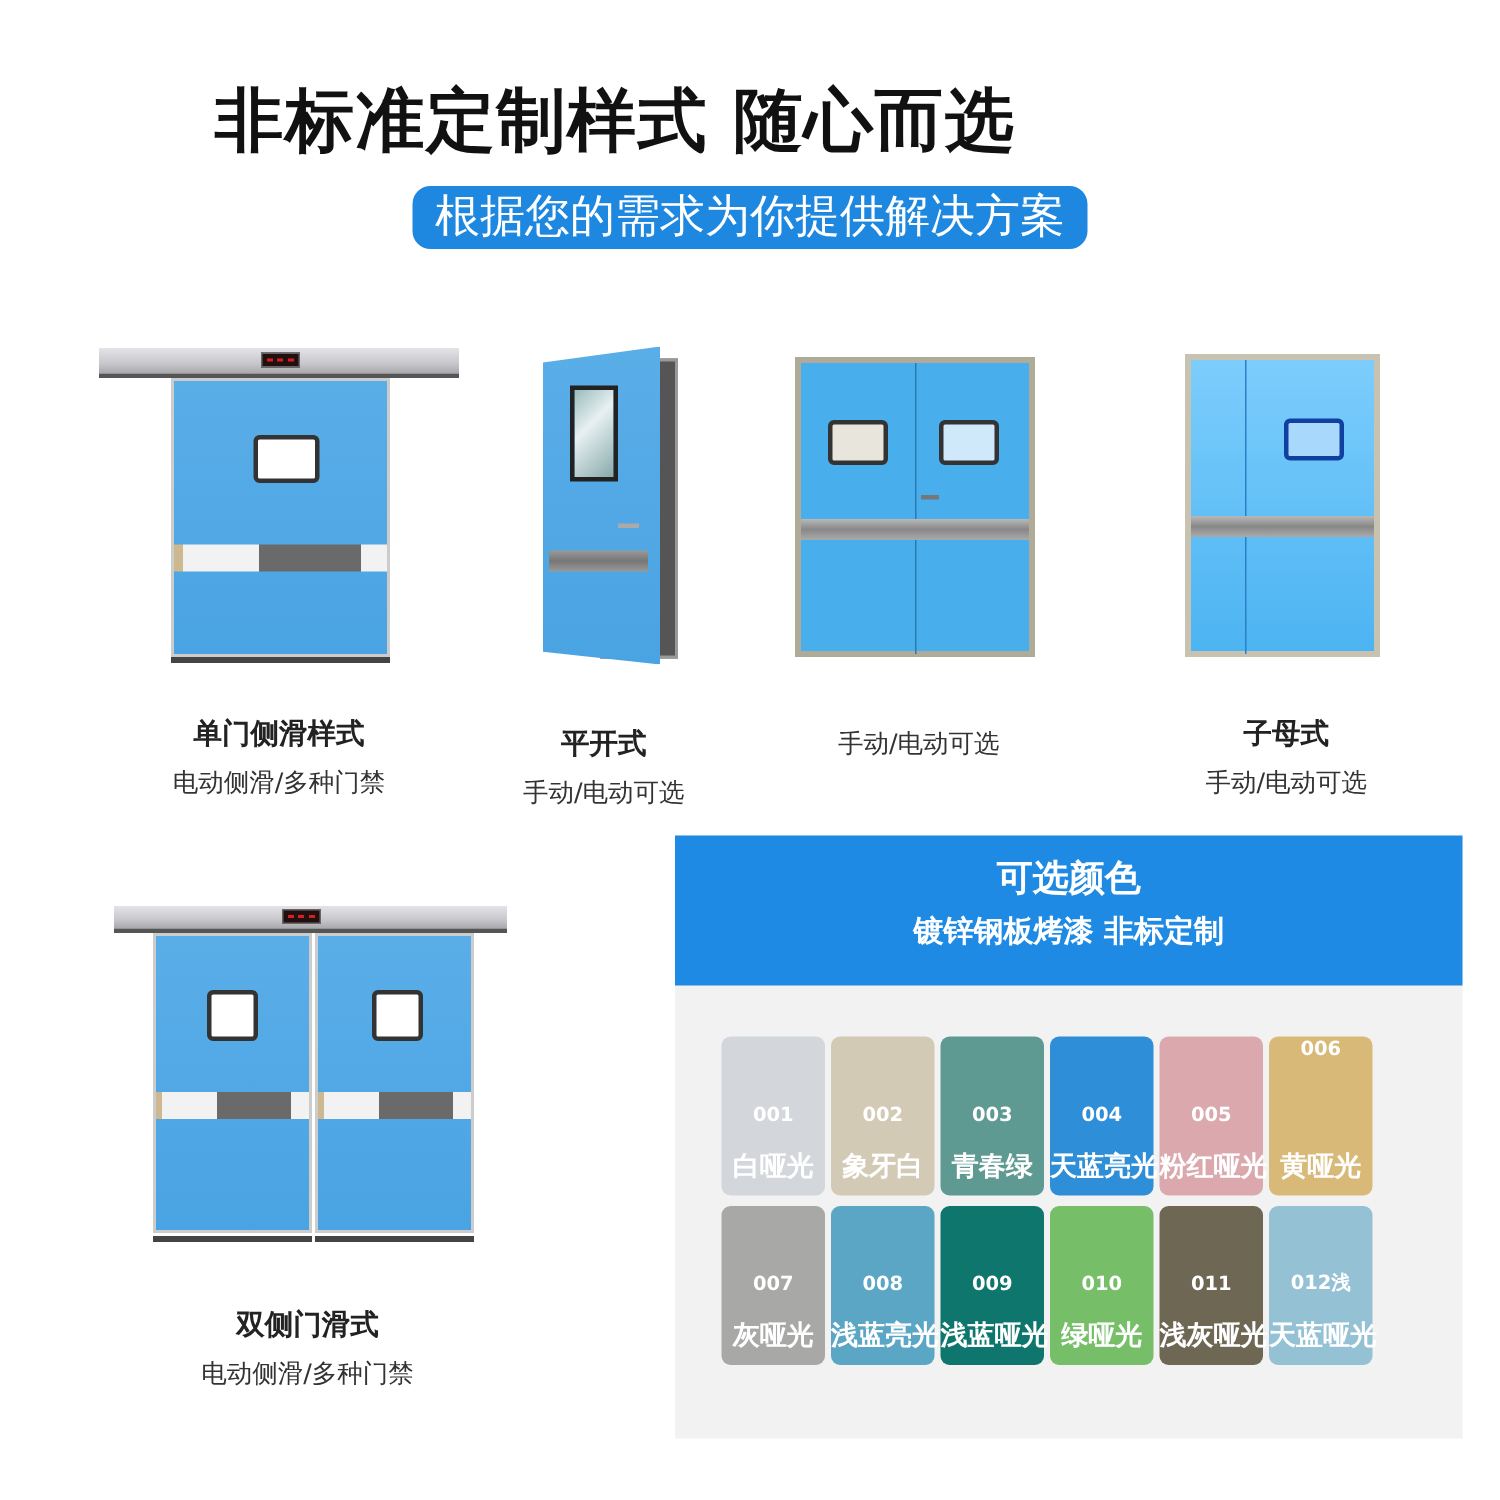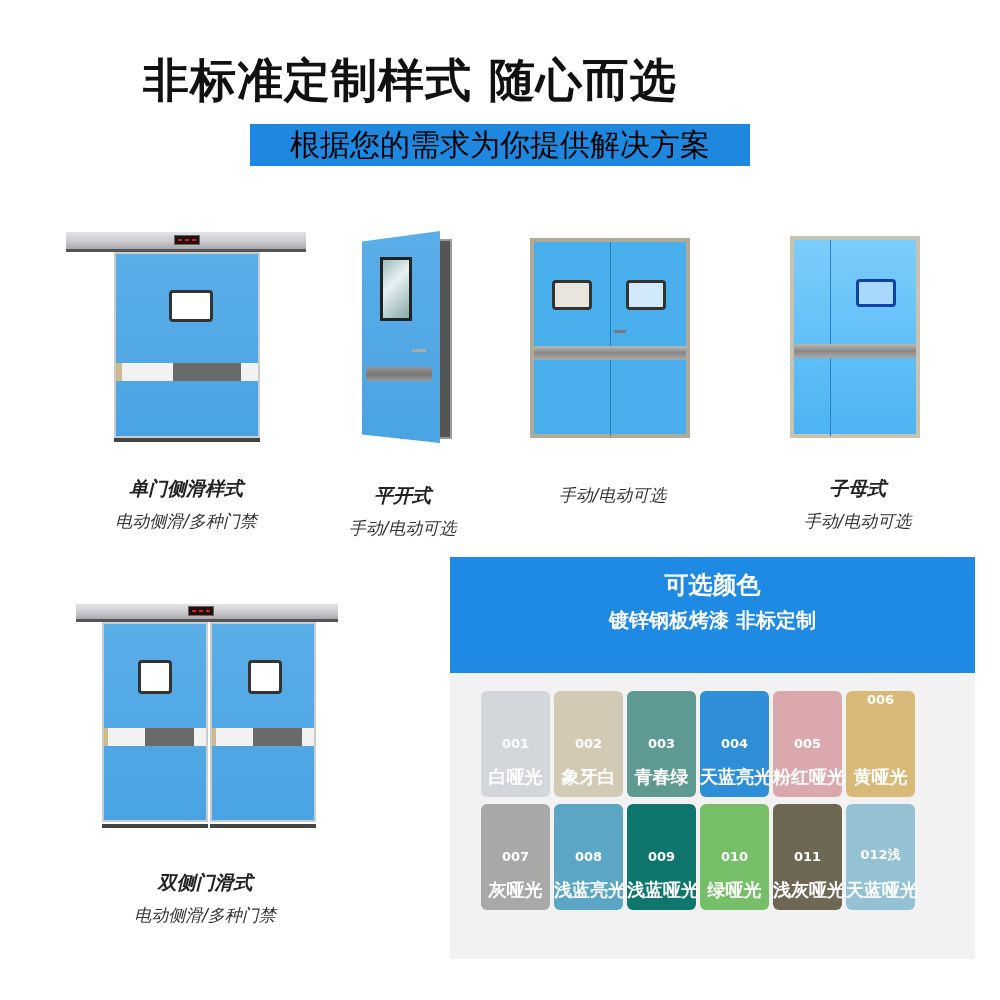--- a/index.html
+++ b/index.html
@@ -1,37 +1,37 @@
 <!DOCTYPE html>
 <html><head>
 <meta charset="utf-8">
 <style>
   * { box-sizing: border-box; margin: 0; padding: 0; }
   body { width: 1000px; height: 1000px; background: #ffffff; font-family: "DejaVu Sans", "Liberation Sans", sans-serif; position: relative; overflow: hidden; color: #222; }
   .title { position: absolute; top: 50px; left: 0; width: 820px; text-align: center; font-size: 46px; font-weight: bold; color: #111; letter-spacing: 1px; }
   .subtitle-wrap { position: absolute; top: 124px; left: 0; width: 1000px; text-align: center; }
-  .subtitle { display: inline-block; background: #1e88e0; color: #000000; font-size: 30px; padding: 2px 14px; height: 42px; line-height: 38px; width: 500px; }
+  .subtitle { display: inline-block; background: #1e88e0; color: #ffffff; font-size: 30px; padding: 2px 14px; height: 42px; line-height: 38px; width: 450px; border-radius: 12px; }
 
-  .product { position: absolute; text-align: center; font-style: italic; }
+  .product { position: absolute; text-align: center; }
   .product .name { font-size: 19px; font-weight: bold; color: #222; }
   .product .desc { font-size: 17px; color: #333; margin-top: 8px; }
 
   
   .door-blue { background: linear-gradient(180deg, #5aaee8 0%, #4aa3e2 100%); }
   .rail { position: absolute; background: linear-gradient(180deg,#e4e4e8 0%,#c8c8cc 60%,#a8a8ac 100%); border-bottom: 3px solid #555; }
   .display { position: absolute; background: #221010; border: 1px solid #666; }
   .display::after { content: ""; position: absolute; left: 3px; right: 3px; top: 3px; bottom: 3px; background: repeating-linear-gradient(90deg, #d42020 0 4px, transparent 4px 7px); }
   .window { position: absolute; background: #fff; border: 3px solid #333; border-radius: 4px; }
   .kick { position: absolute; height: 14px; background: linear-gradient(180deg,#b8b8b8,#888 50%,#aaa); }
   .kick-light { position: absolute; height: 18px; background: linear-gradient(90deg,#cdb890 0 4%, #f2f2f2 4% 40%, #6a6a6a 40% 88%, #f2f2f2 88%); }
   .sill { position: absolute; height: 4px; background: #444; }
 
   
   .panel { position: absolute; left: 450px; top: 557px; width: 525px; height: 402px; background: #f2f2f2; }
-  .panel-head { background: #1f8ae3; height: 116px; text-align: center; color: #fff; padding-top: 12px; }
+  .panel-head { background: #1f8ae3; height: 100px; text-align: center; color: #fff; padding-top: 12px; }
   .panel-head .h1 { font-size: 24px; font-weight: bold; }
   .panel-head .h2 { font-size: 20px; font-weight: bold; margin-top: 6px; }
   .swatches { position: absolute; left: 31px; top: 134px; display: grid; grid-template-columns: repeat(6, 69px); grid-auto-rows: 106px; column-gap: 4px; row-gap: 7px; }
   .swatch { border-radius: 6px; color: #fff; text-align: center; display: flex; flex-direction: column; justify-content: flex-end; padding-bottom: 8px; font-weight: bold; }
   .swatch .code { font-size: 13px; }
   .swatch .cname { font-size: 18px; margin-top: 14px; white-space: nowrap; }
 </style>
 </head>
 <body>
 

